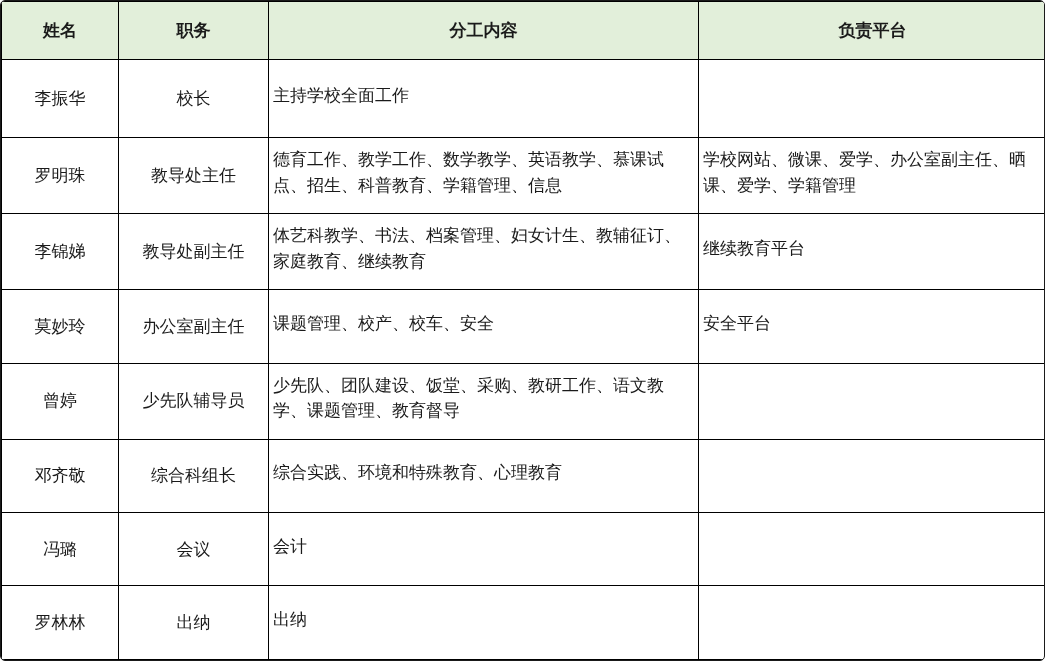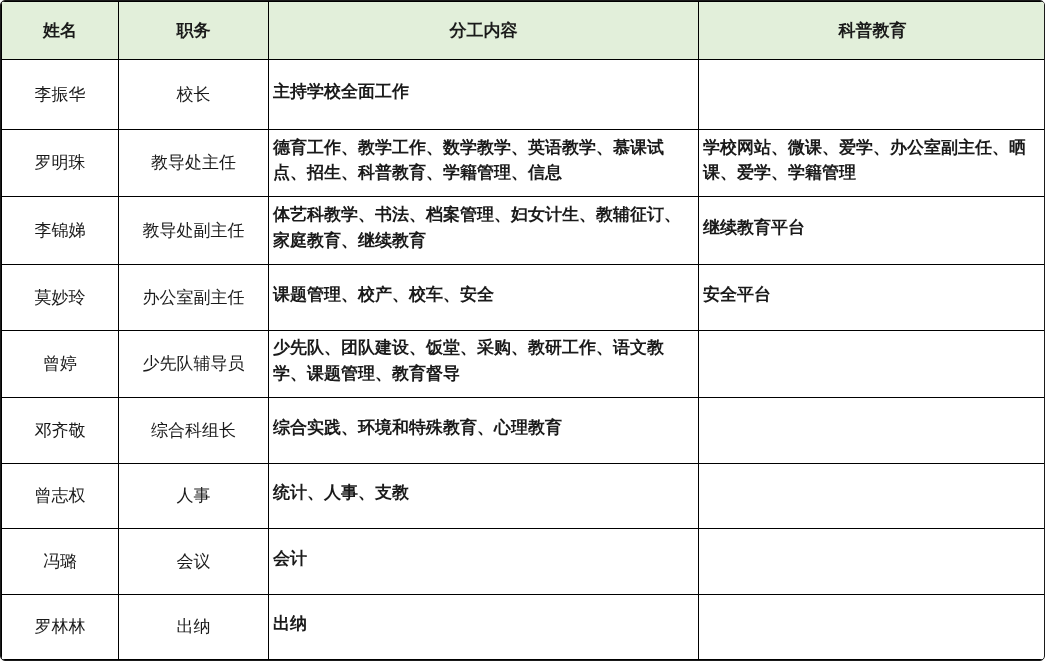--- a/index.html
+++ b/index.html
@@ -49,40 +49,39 @@
   .col-duty  { width: 430px; }
   .col-plat  { width: 348px; }
   td.center {
     text-align: center;
     padding: 2px 4px;
     margin-left: 42px;
   }
   td.left {
     text-align: left;
     padding: 2px 6px 8px 4px;
-    font-weight: bold;
   }
 </style>
 </head>
 <body>
 
 <div class="table-wrap">
   <table class="duty-table">
     <colgroup>
       <col class="col-name">
       <col class="col-pos">
       <col class="col-duty">
       <col class="col-plat">
     </colgroup>
     <thead>
       <tr>
         <th>姓名</th>
         <th>职务</th>
         <th>分工内容</th>
-        <th>科普教育</th>
+        <th>负责平台</th>
       </tr>
     </thead>
     <tbody>
       <tr class="tall">
         <td class="center">李振华</td>
         <td class="center">校长</td>
         <td class="left">主持学校全面工作</td>
         <td class="left"></td>
       </tr>
       <tr>
@@ -109,26 +108,20 @@
         <td class="left">少先队、团队建设、饭堂、采购、教研工作、语文教学、课题管理、教育督导</td>
         <td class="left"></td>
       </tr>
       <tr>
         <td class="center">邓齐敬</td>
         <td class="center">综合科组长</td>
         <td class="left">综合实践、环境和特殊教育、心理教育</td>
         <td class="left"></td>
       </tr>
       <tr>
-        <td class="center">曾志权</td>
-        <td class="center">人事</td>
-        <td class="left">统计、人事、支教</td>
-        <td class="left"></td>
-      </tr>
-      <tr>
         <td class="center">冯璐</td>
         <td class="center">会议</td>
         <td class="left">会计</td>
         <td class="left"></td>
       </tr>
       <tr>
         <td class="center">罗林林</td>
         <td class="center">出纳</td>
         <td class="left">出纳</td>
         <td class="left"></td>

